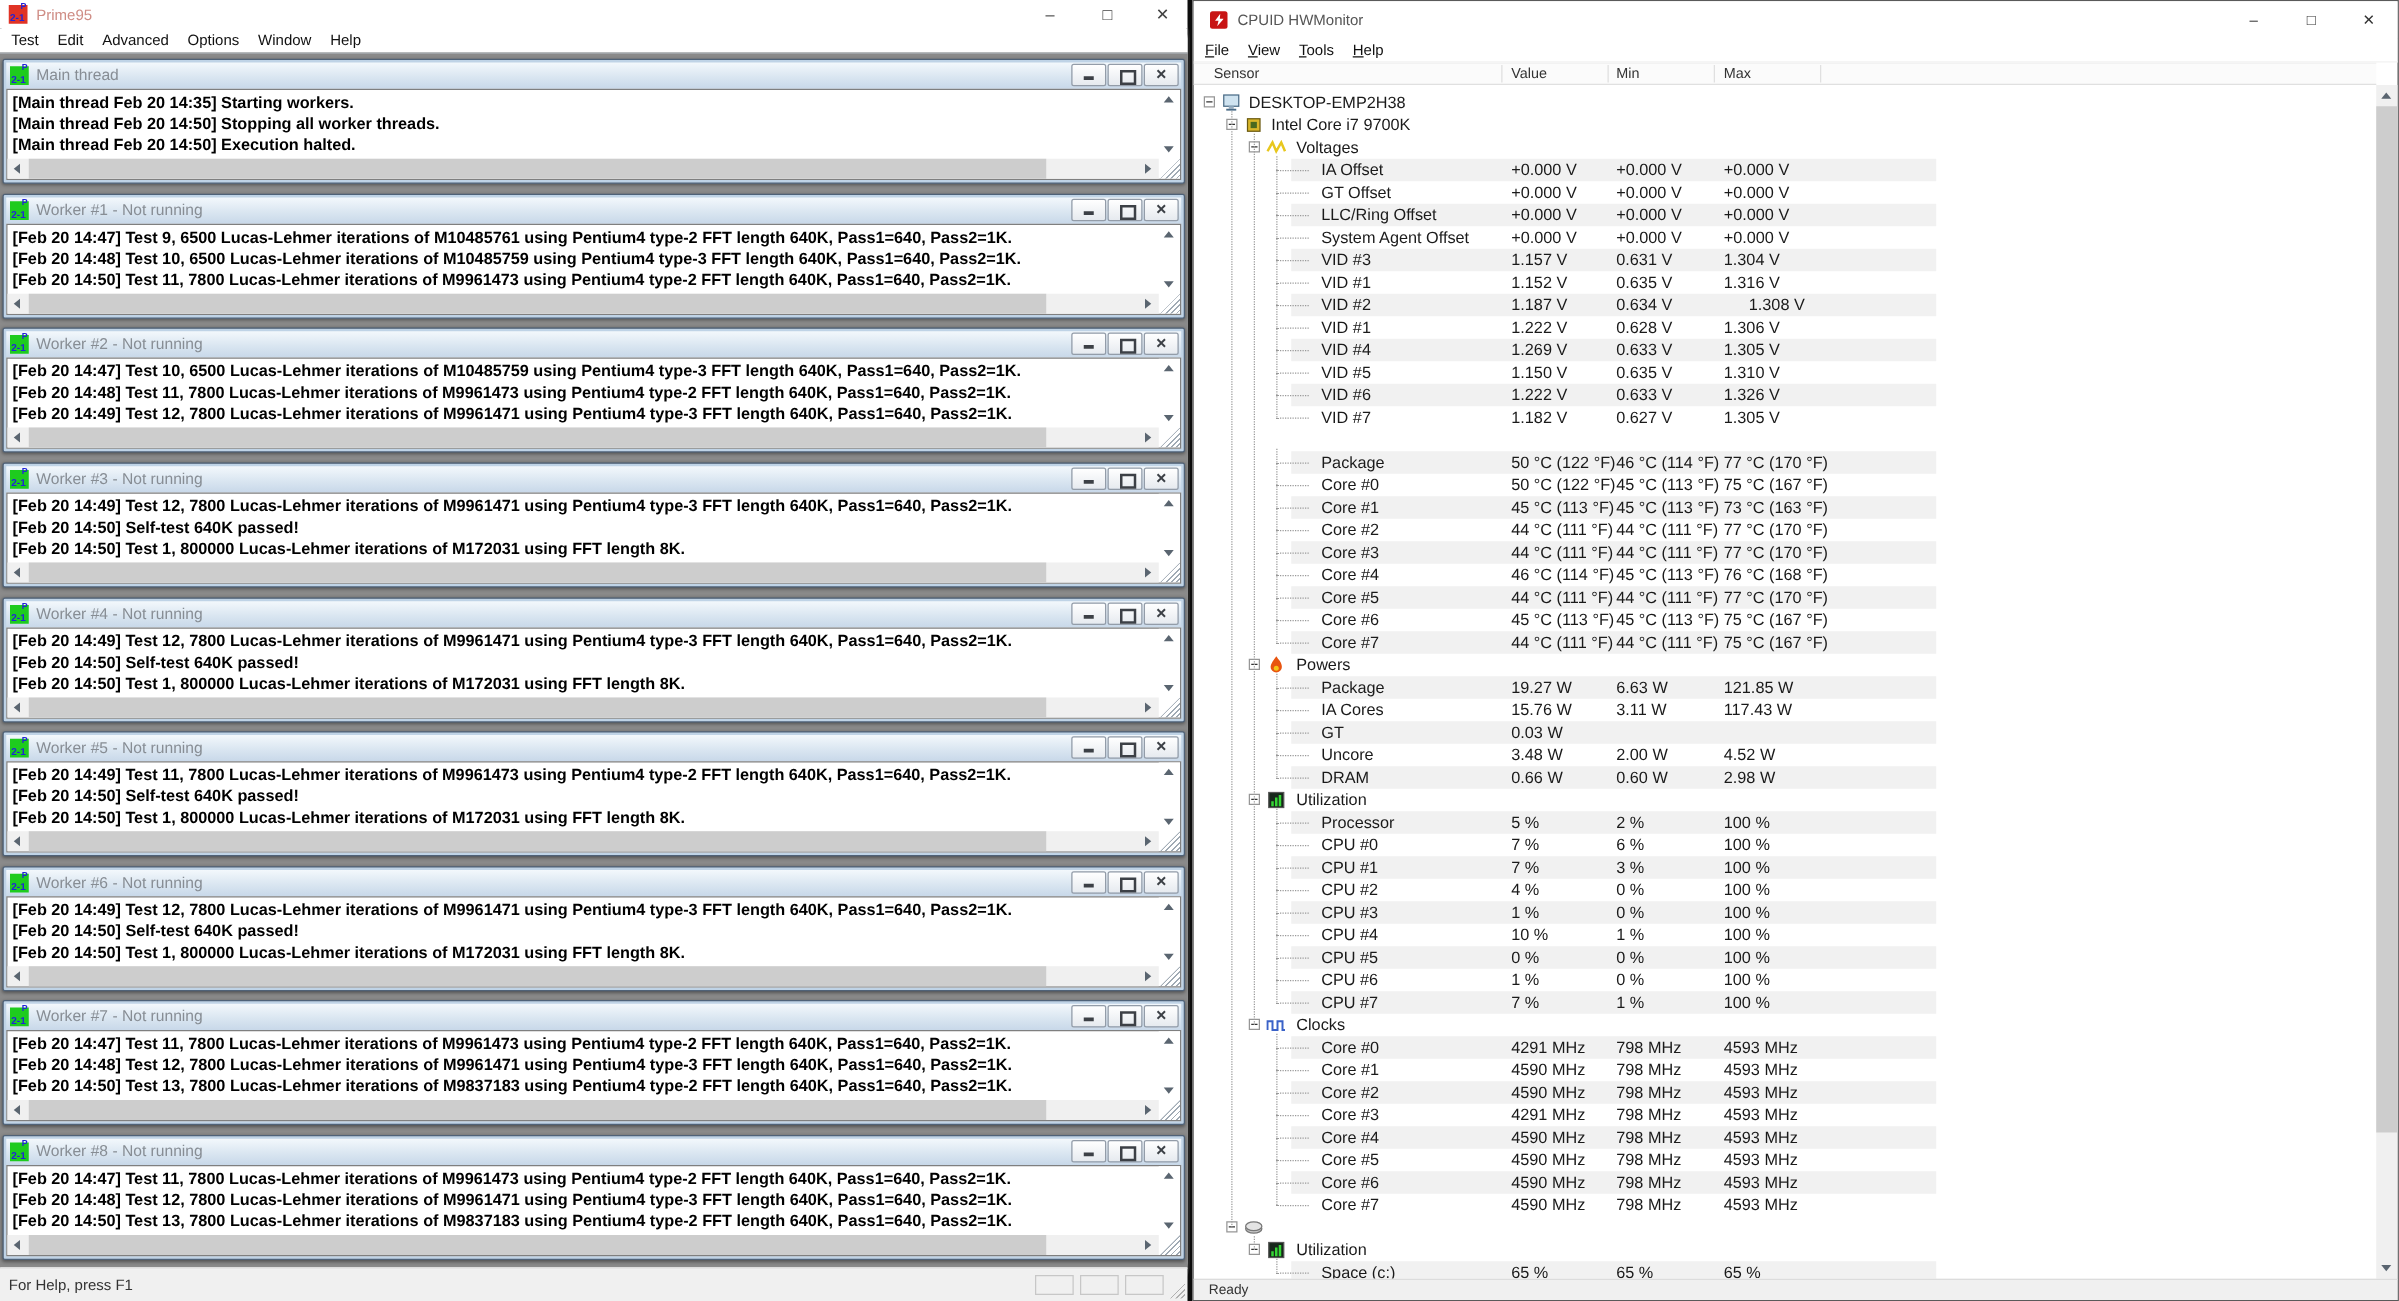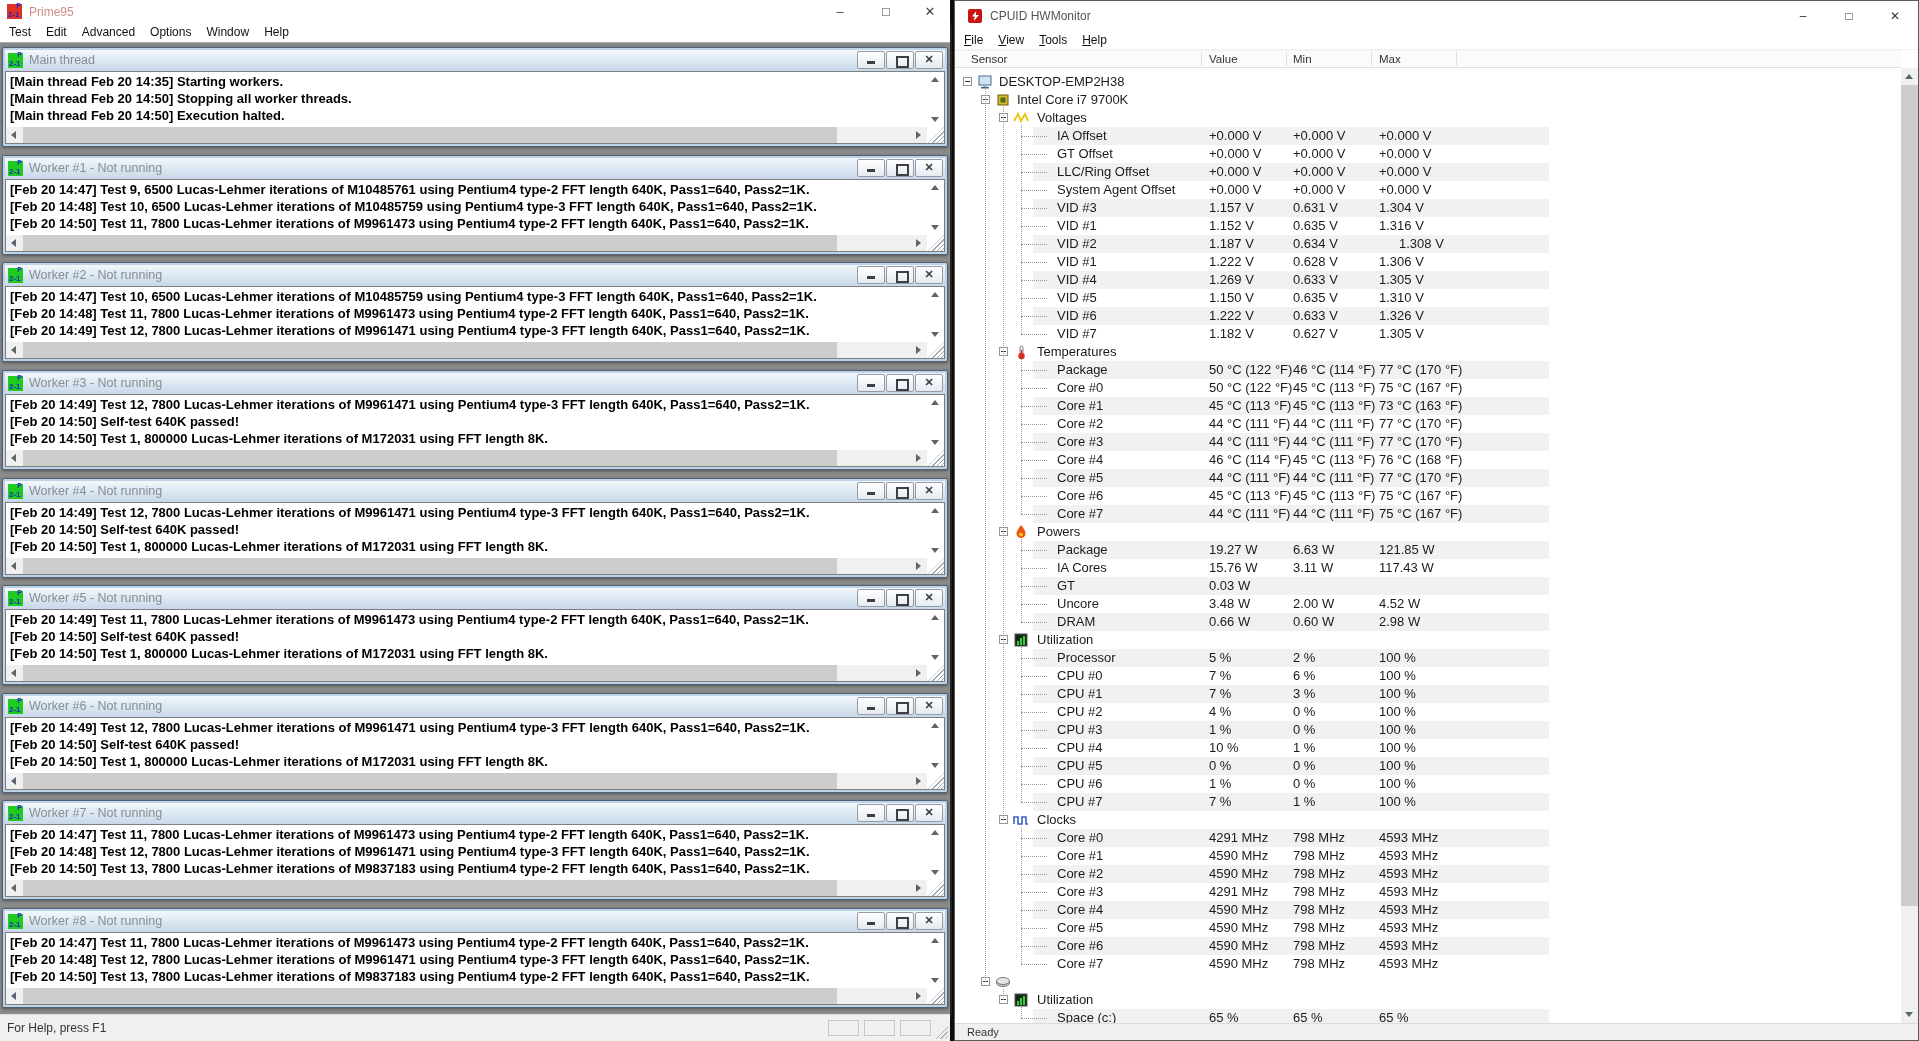--- a/index.html
+++ b/index.html
@@ -510,29 +510,20 @@
           <span class="tval" style="left: 338px;">0.633 V</span>
           <span class="tval" style="left: 424px;">1.326 V</span>
         </div>
         <div class="trow" style="top: 257px;">
           <span class="tstub"></span>
           <span class="tlabel" style="left: 102px;">VID #7</span>
           <span class="tval" style="left: 254px;">1.182 V</span>
           <span class="tval" style="left: 338px;">0.627 V</span>
           <span class="tval" style="left: 424px;">1.305 V</span>
         </div>
-        <div class="trow" style="top: 275px;">
-          <span class="tbox" style="left: 44px;"></span>
-          <span class="ticon" style="left: 58px;"><svg width="16" height="16" viewBox="0 0 16 16">
-              <rect x="7" y="2" width="3" height="8" rx="1.5" fill="#eee" stroke="#888"></rect>
-              <circle cx="8.5" cy="12" r="3.2" fill="#d03020"></circle>
-              <rect x="7.8" y="6" width="1.4" height="6" fill="#d03020"></rect>
-            </svg></span>
-          <span class="tlabel" style="left: 82px;">Temperatures</span>
-        </div>
         <div class="trow" style="top: 293px;">
           <span class="tshade"></span>
           <span class="tstub"></span>
           <span class="tlabel" style="left: 102px;">Package</span>
           <span class="tval" style="left: 254px;">50 °C  (122 °F)</span>
           <span class="tval" style="left: 338px;">46 °C  (114 °F)</span>
           <span class="tval" style="left: 424px;">77 °C  (170 °F)</span>
         </div>
         <div class="trow" style="top: 311px;">
           <span class="tstub"></span>

